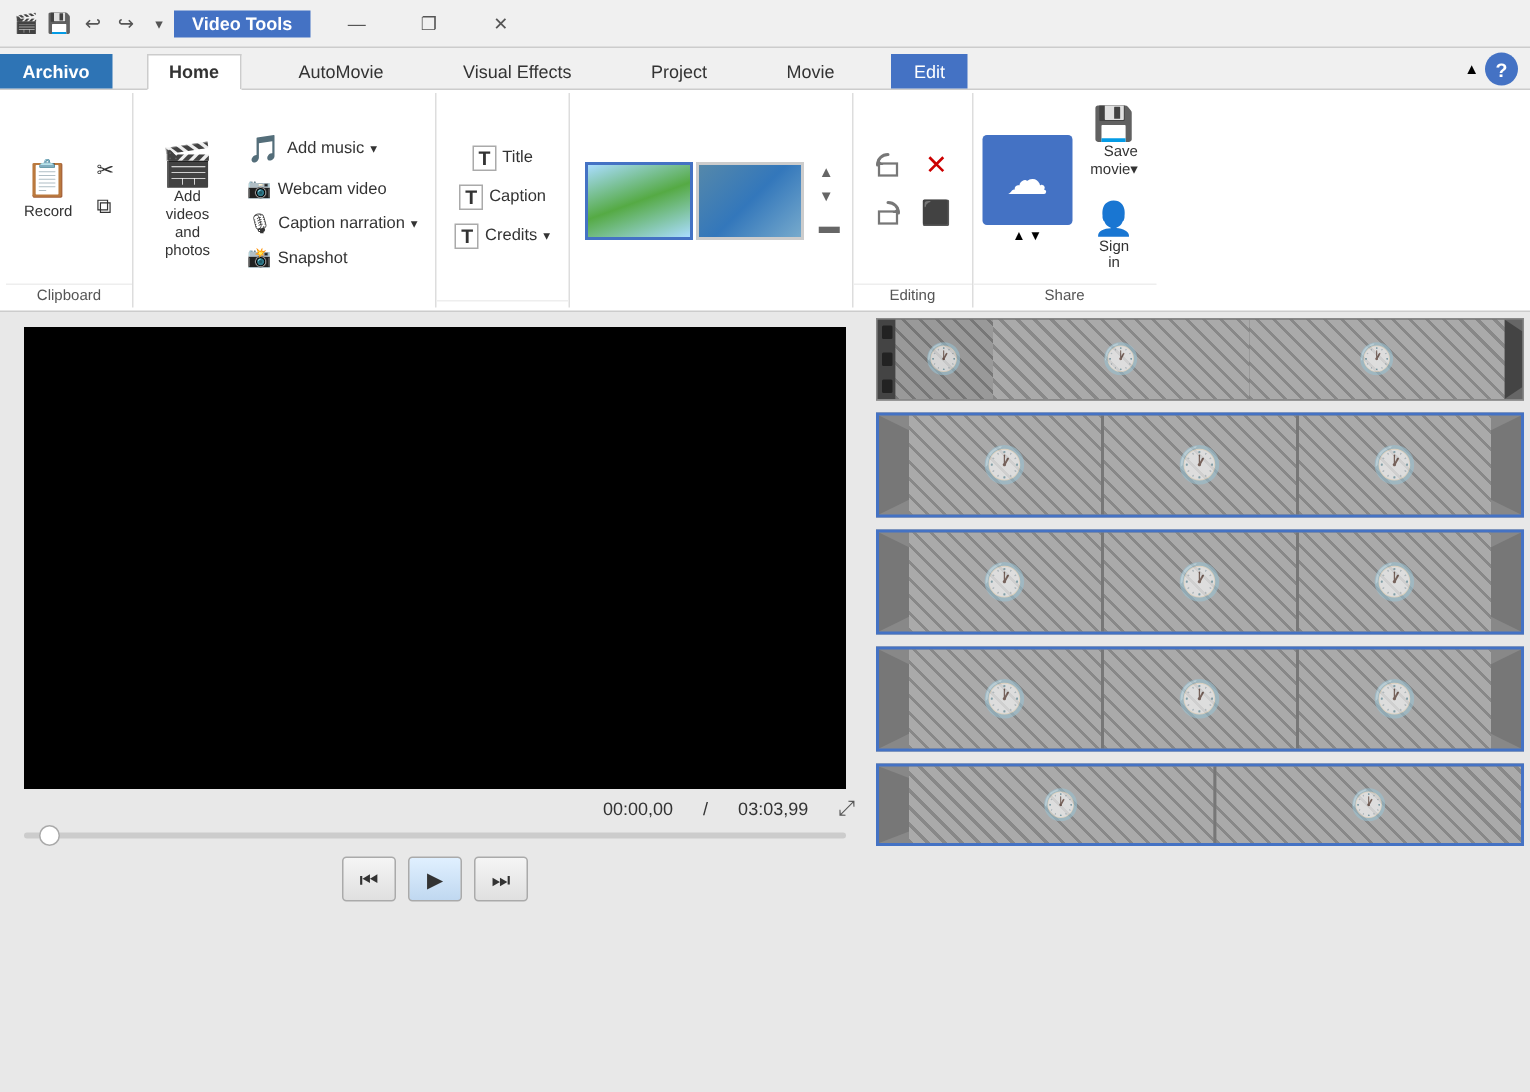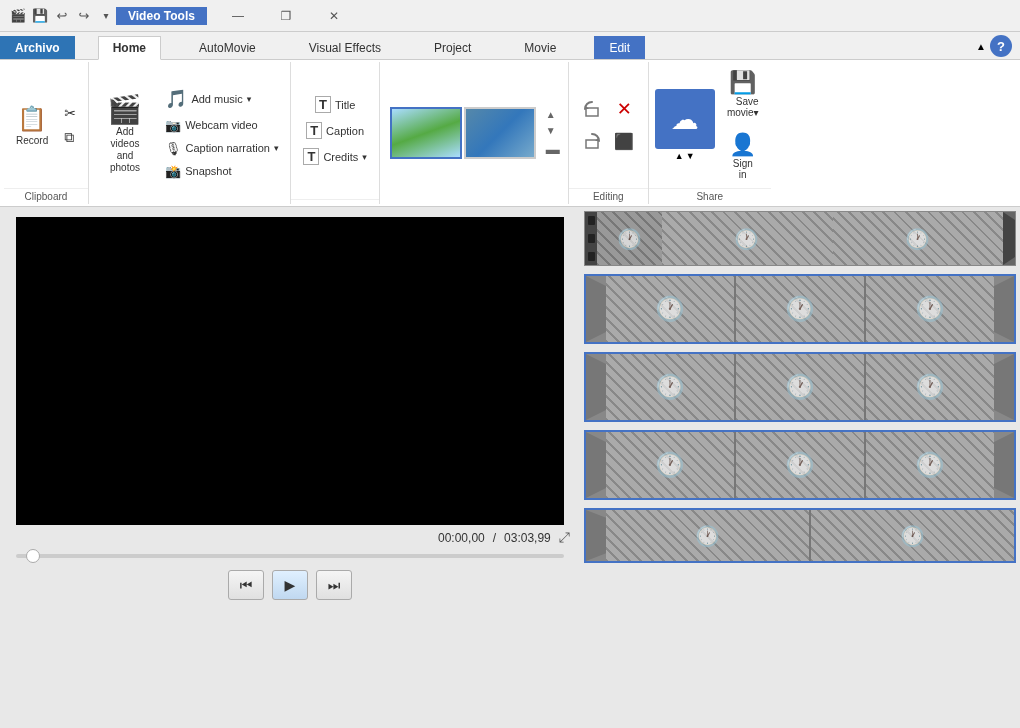--- a/index.html
+++ b/index.html
@@ -151,21 +151,21 @@
       background: black;
       flex-shrink: 0;
     }
     .time-display {
       align-self: flex-end;
       font-size: 12px;
       color: #333;
       margin: 4px 0;
       display: flex;
       align-items: center;
-      gap: 8px;
+      gap: 20px;
     }
     .expand-icon {
       cursor: pointer;
       font-size: 14px;
       color: #555;
     }
     .seek-bar-container {
       width: 548px;
       display: flex;
       align-items: center;

